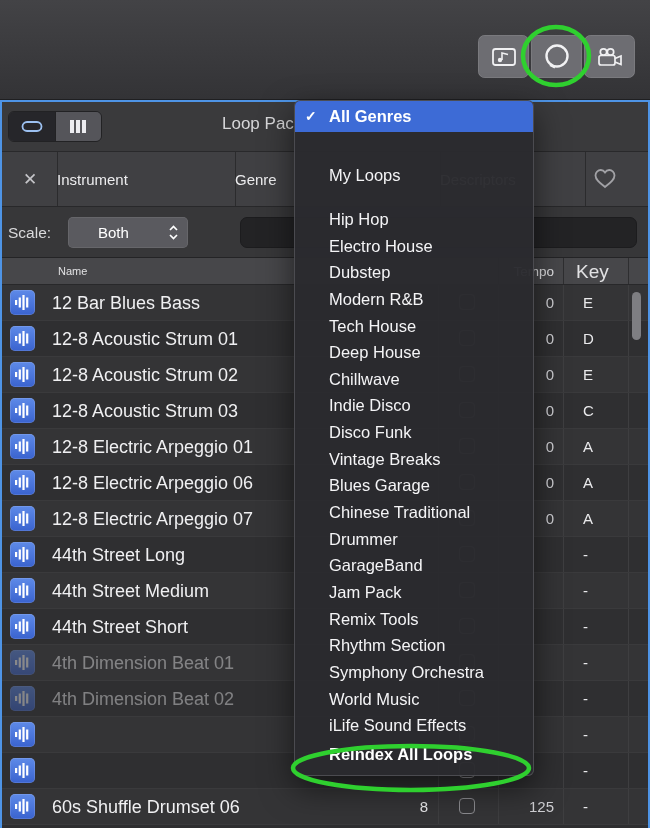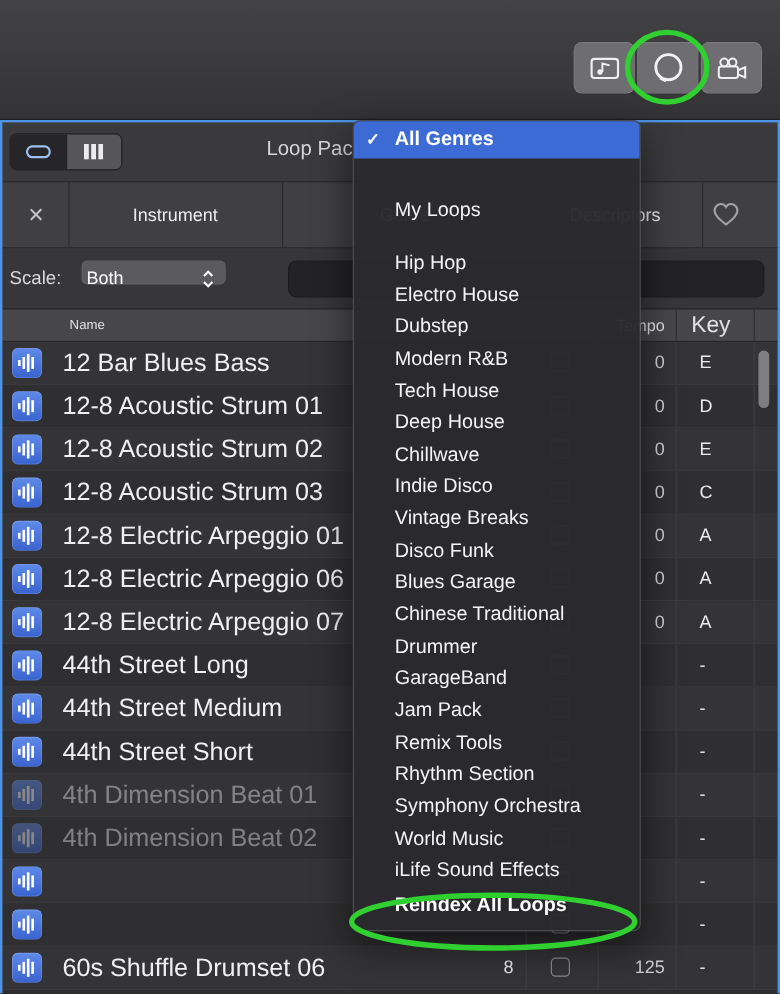--- a/index.html
+++ b/index.html
@@ -36,33 +36,33 @@
 
   
   .tab-row { position:absolute; left:0; top:152px; width:650px; height:55px; background:#404043;
     border-bottom:1px solid #28282a;
     background-image:linear-gradient(#2b2b2d,#2b2b2d),linear-gradient(#2b2b2d,#2b2b2d),
                      linear-gradient(#2b2b2d,#2b2b2d),linear-gradient(#2b2b2d,#2b2b2d);
     background-size:1px 100%; background-repeat:no-repeat;
     background-position:57px 0,235px 0,440px 0,585px 0; }
   .close-x { position:absolute; left:16px; top:0; width:28px; height:55px; line-height:55px;
     text-align:center; font-size:17px; color:#c4c4c8; }
-  .tab { position:absolute; top:0; height:55px; line-height:55px; text-align:center;
+  .tab { position:absolute; top:0; height:55px; line-height:55px; text-align:left;
     font-size:15px; color:#ececee; }
   .tab-1 { left:57px; width:178px; }
   .tab-2 { left:235px; width:205px; }
   .tab-3 { left:440px; width:145px; }
   .heart { position:absolute; left:593px; top:15px; width:48px; text-align:center; }
 
   
   .scale-row { position:absolute; left:0; top:207px; width:650px; height:51px;
     background:#373739; border-bottom:1px solid #242426; }
   .scale-label { position:absolute; left:8px; top:17px; font-size:15.5px; color:#dadadc; }
-  .scale-select { position:absolute; left:68px; top:10px; width:120px; height:20px;
-    background:#5a5a5f; border-radius:5px; line-height:31px; padding-left:4px;
+  .scale-select { position:absolute; left:68px; top:10px; width:120px; height:31px;
+    background:#5a5a5f; border-radius:5px; line-height:31px; padding-left:30px;
     font-size:15px; color:#ffffff; box-shadow:inset 0 0 0 0.5px rgba(255,255,255,.15); }
   .chevs { position:absolute; right:9px; top:7px; }
   .search { position:absolute; left:240px; top:10px; width:397px; height:31px;
     background:#232325; border:1px solid #1c1c1e; border-radius:7px; }
 
   
   .thead { position:absolute; left:0; top:258px; width:650px; height:27px; background:#47474a;
     border-bottom:1px solid #28282a;
     background-image:linear-gradient(#2e2e30,#2e2e30),linear-gradient(#2e2e30,#2e2e30),
                      linear-gradient(#2e2e30,#2e2e30);
@@ -78,21 +78,21 @@
   .row { position:relative; height:36px; border-bottom:1px solid #3a3a3c;
     background-color:#343436;
     background-image:linear-gradient(#3e3e40,#3e3e40),linear-gradient(#3e3e40,#3e3e40),
                      linear-gradient(#3e3e40,#3e3e40),linear-gradient(#3e3e40,#3e3e40);
     background-size:1px 100%; background-repeat:no-repeat;
     background-position:438px 0,498px 0,563px 0,628px 0; }
   .row:nth-child(even) { background-color:#2f2f31; }
   .licon { position:absolute; left:10px; top:5px; width:25px; height:25px; border-radius:5px;
     background:linear-gradient(#5e8ae8,#3a63cf); display:flex; align-items:center; justify-content:center;
     box-shadow:inset 0 0 0 0.5px rgba(255,255,255,.25); }
-  .rname { position:absolute; left:52px; top:0; line-height:36px; font-size:21px; color:#f0f0f2; white-space:nowrap; }
+  .rname { position:absolute; left:52px; top:0; line-height:36px; font-size:18px; color:#f0f0f2; white-space:nowrap; }
   .rbeats { position:absolute; left:380px; width:48px; top:0; line-height:36px; font-size:15px;
     color:#e8e8ea; text-align:right; }
   .rfav { position:absolute; left:459px; top:9px; width:16px; height:16px;
     border:1.5px solid #8a8a8e; border-radius:4px; background:transparent; }
   .rtempo { position:absolute; left:484px; width:70px; top:0; line-height:36px; font-size:15px;
     color:#cfcfd3; text-align:right; }
   .rkey { position:absolute; left:583px; top:0; line-height:36px; font-size:15px; color:#eaeaec; }
   .row.dim .rname, .row.dim .licon { opacity:.42; }
 
   .scrollbar { position:absolute; left:632px; top:292px; width:9px; height:48px;
@@ -456,22 +456,22 @@
   </div>
   <div class="mi mi-myloops">My Loops</div>
   <div class="mi mi-gfirst">Hip Hop</div>
   <div class="mi">Electro House</div>
   <div class="mi">Dubstep</div>
   <div class="mi">Modern R&amp;B</div>
   <div class="mi">Tech House</div>
   <div class="mi">Deep House</div>
   <div class="mi">Chillwave</div>
   <div class="mi">Indie Disco</div>
+  <div class="mi">Disco Funk</div>
   <div class="mi">Vintage Breaks</div>
-  <div class="mi">Disco Funk</div>
   <div class="mi">Blues Garage</div>
   <div class="mi">Chinese Traditional</div>
   <div class="mi">Drummer</div>
   <div class="mi">GarageBand</div>
   <div class="mi">Jam Pack</div>
   <div class="mi">Remix Tools</div>
   <div class="mi">Rhythm Section</div>
   <div class="mi">Symphony Orchestra</div>
   <div class="mi">World Music</div>
   <div class="mi">iLife Sound Effects</div>

